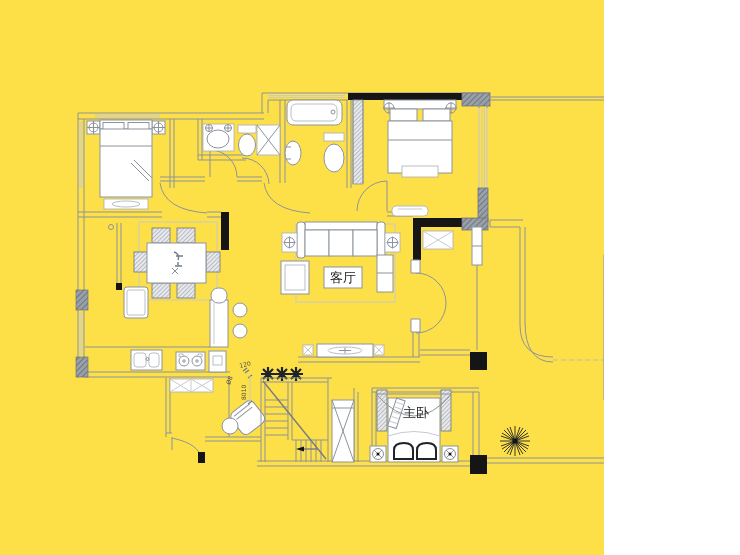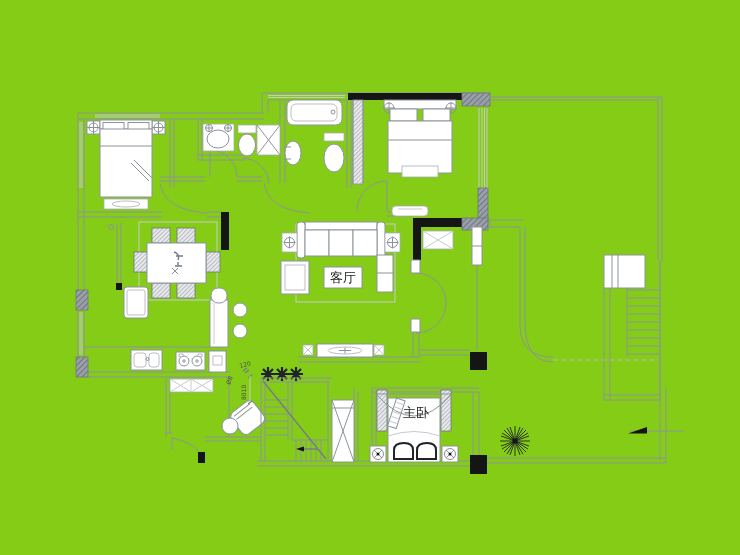--- a/index.html
+++ b/index.html
@@ -1,16 +1,16 @@
 <!DOCTYPE html>
 <html><head>
 <meta charset="utf-8">
 <style>
   html,body{margin:0;padding:0;background:#fff;}
-  .plan{position:relative;width:740px;height:555px;background:#84cc16;overflow:hidden;
+  .plan{position:relative;width:604px;height:555px;background:#fde047;overflow:hidden;
         font-family:"DejaVu Sans","Liberation Sans",sans-serif;}
   svg{position:absolute;left:0;top:0;}
   .ln{stroke:#8d939c;stroke-width:1;fill:none;}
   .ln2{stroke:#767c86;stroke-width:1.4;fill:none;}
   .lt{stroke:#c6cad0;stroke-width:1;fill:none;}
   .fw{stroke:#8d939c;stroke-width:1;fill:#fff;}
   .fl{stroke:#a8adb5;stroke-width:0.8;fill:#fff;}
   .blk{fill:#151515;stroke:none;}
   .txt{font:13px "DejaVu Sans","Liberation Sans",sans-serif;fill:#1c1c1c;}
   .dim{font:6px "DejaVu Sans","Liberation Sans",sans-serif;fill:#4a4a4a;}

